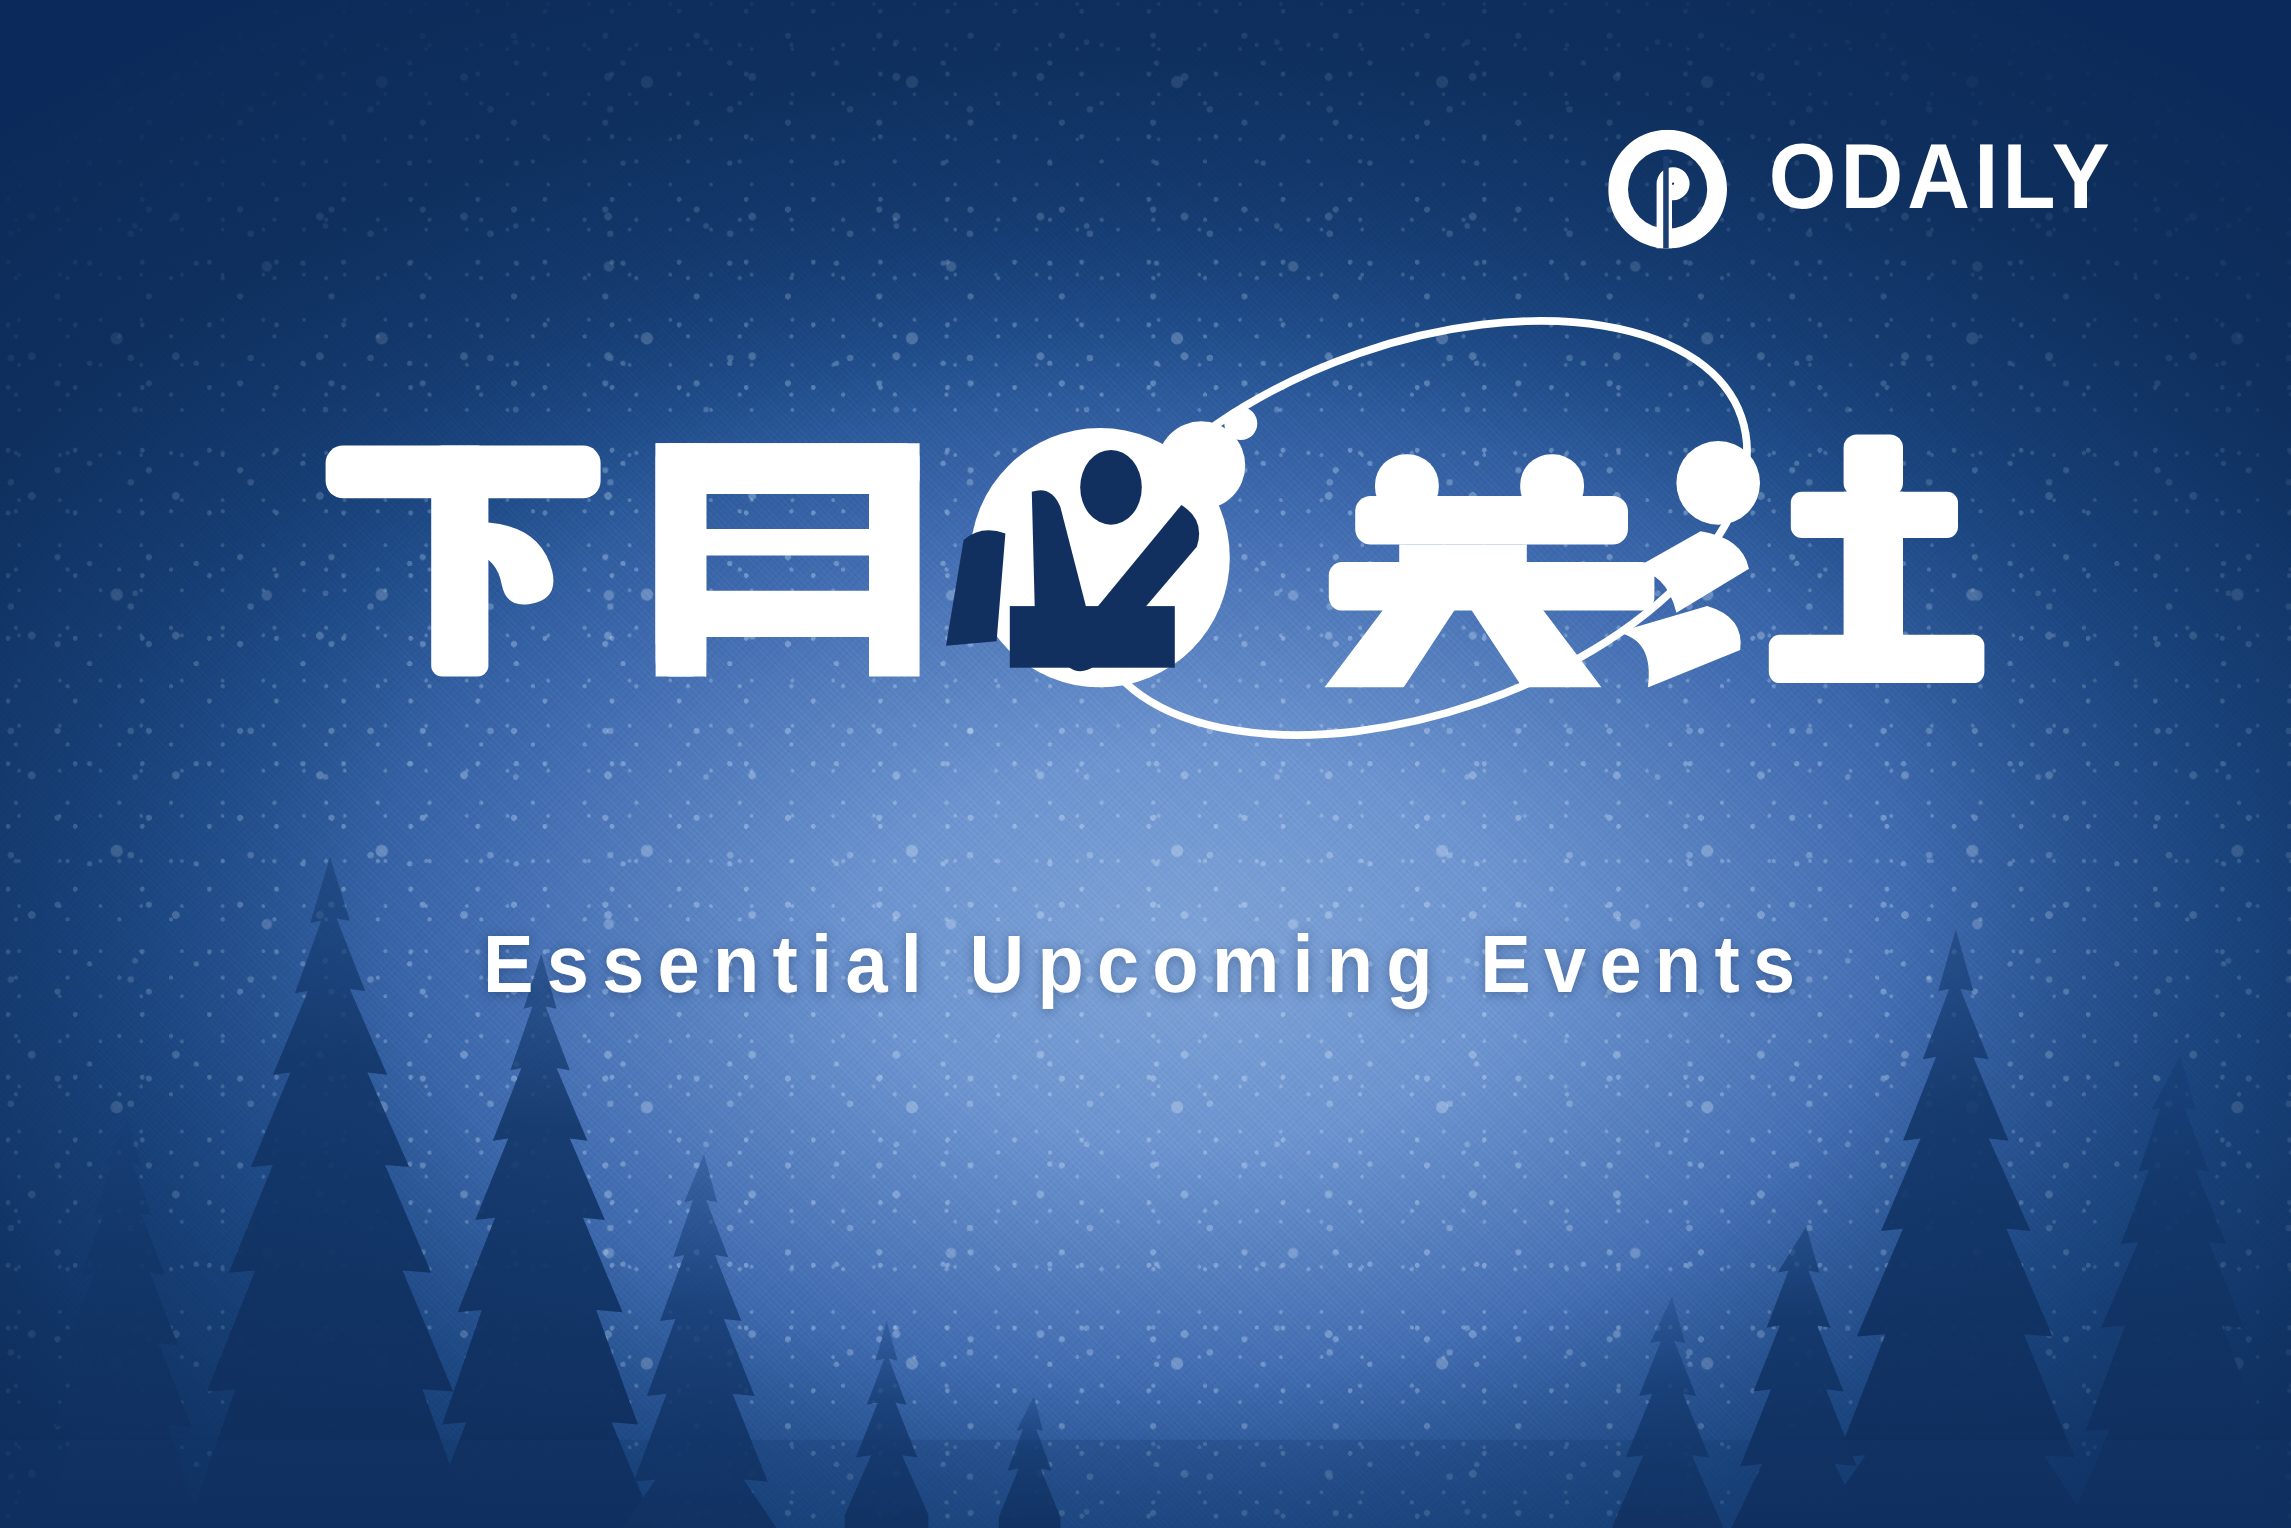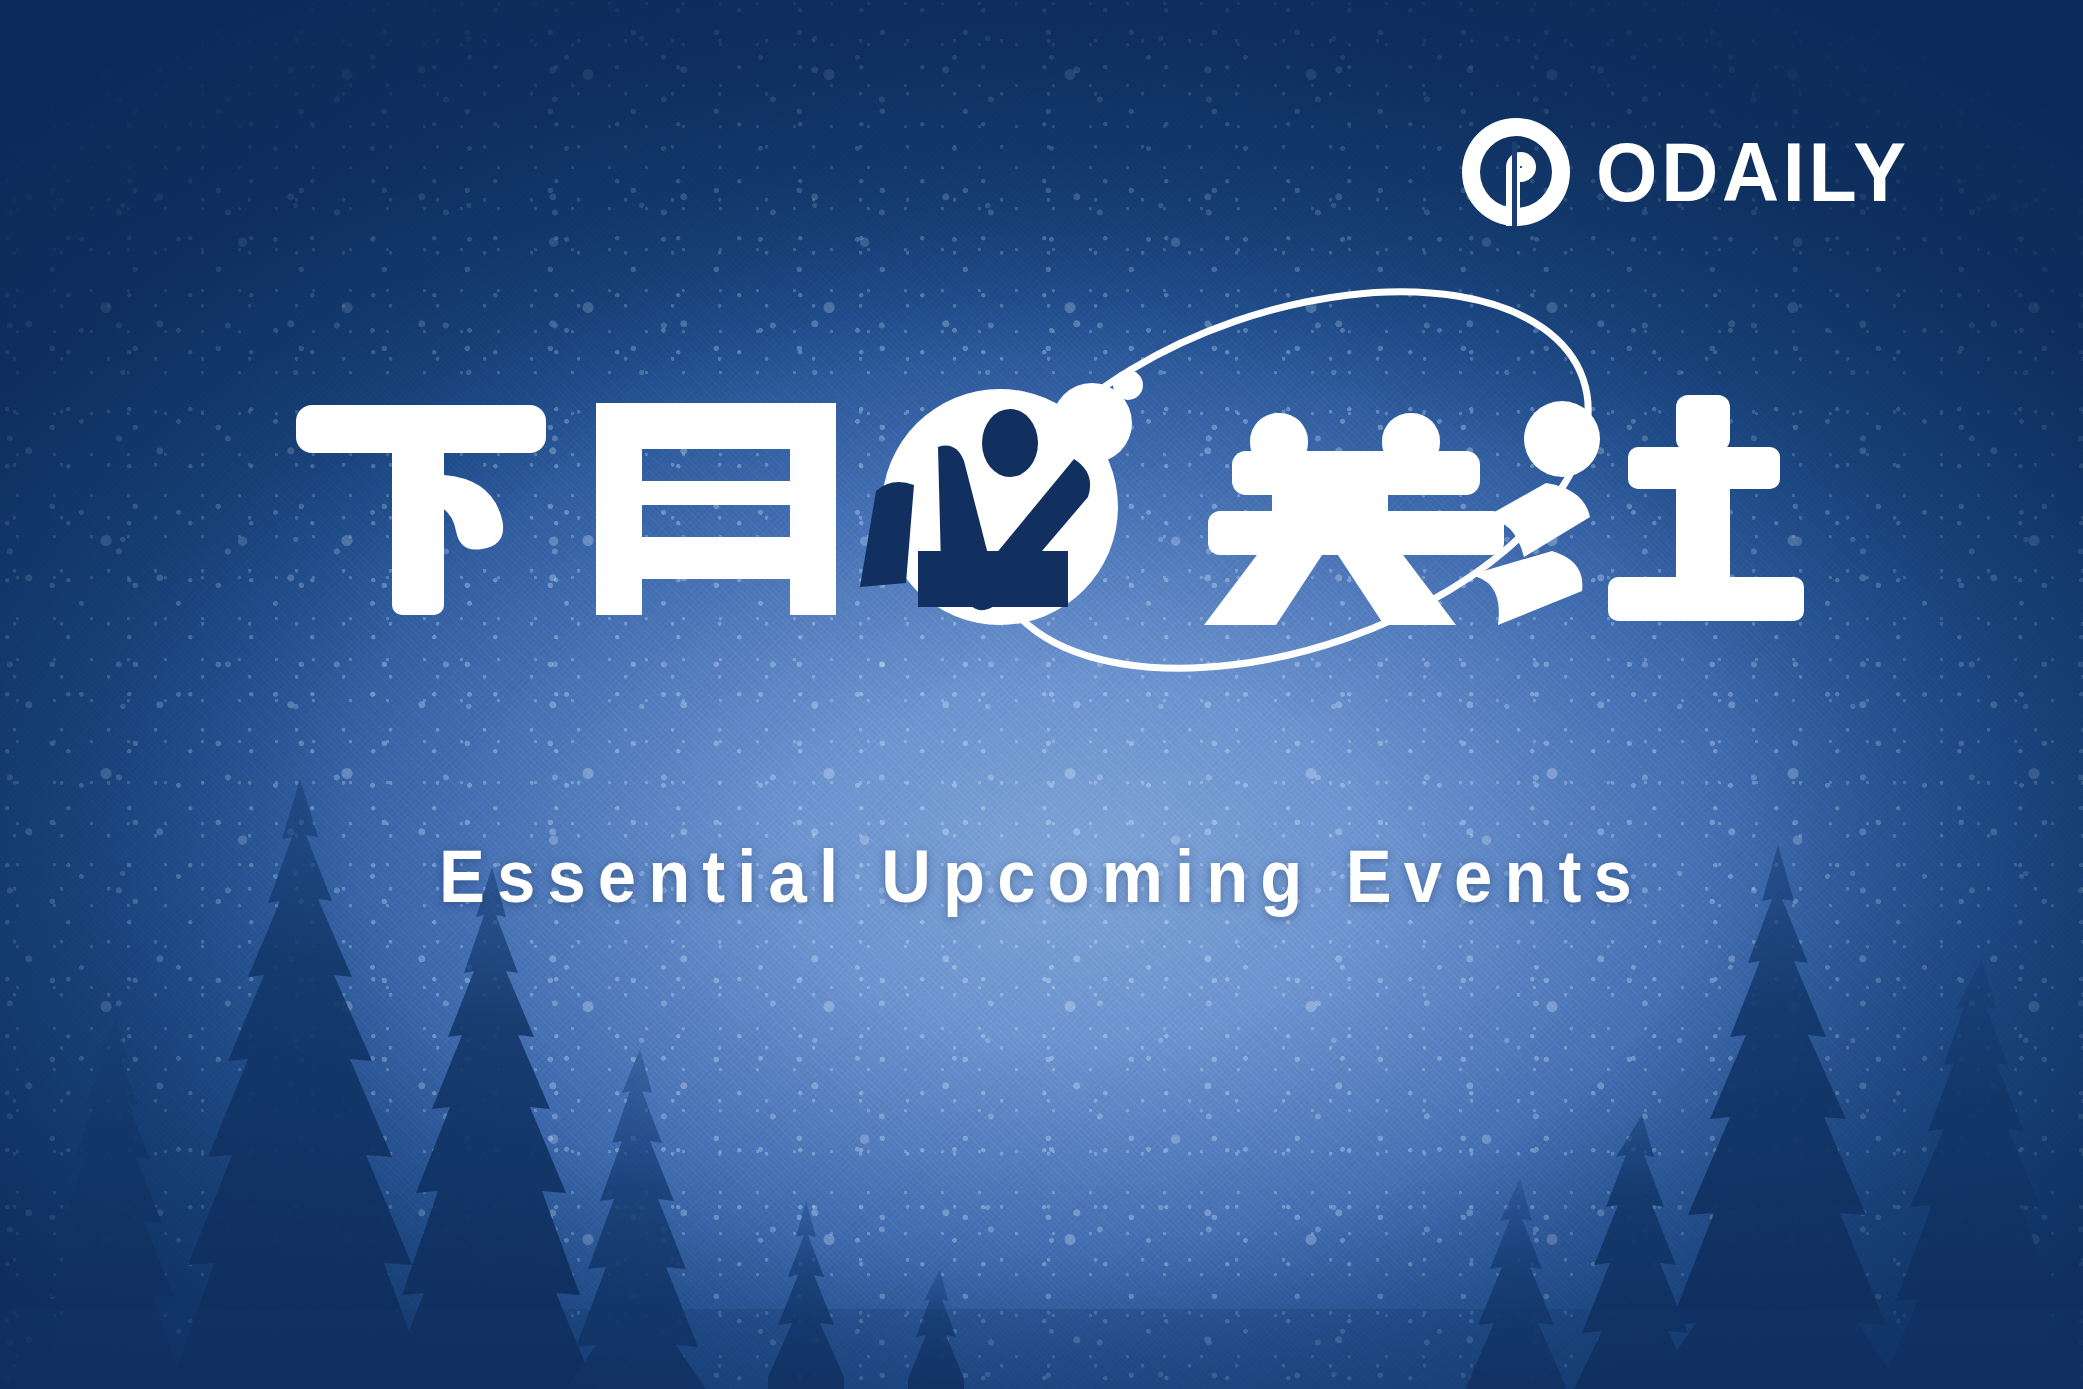--- a/index.html
+++ b/index.html
@@ -70,21 +70,21 @@
   
   .trees { position:absolute; left:0; right:0; bottom:0; height:640px; }
   .trees svg { display:block; width:100%; height:100%; }
 
   
   .orbit { position:absolute; left:0; top:0; width:2083px; height:1389px; pointer-events:none; }
 
   
   .logo {
     position:absolute; top:118px; left:1462px;
-    display:flex; align-items:center; gap:26px;
+    display:flex; gap:38px;
   }
   .logo-mark { width:108px; height:108px; flex:0 0 auto; }
   .logo-word {
     color:#ffffff;
     font-size:84px;
     font-weight:700;
     letter-spacing:4px;
     line-height:1;
     transform:scaleX(.94);
     transform-origin:left center;

